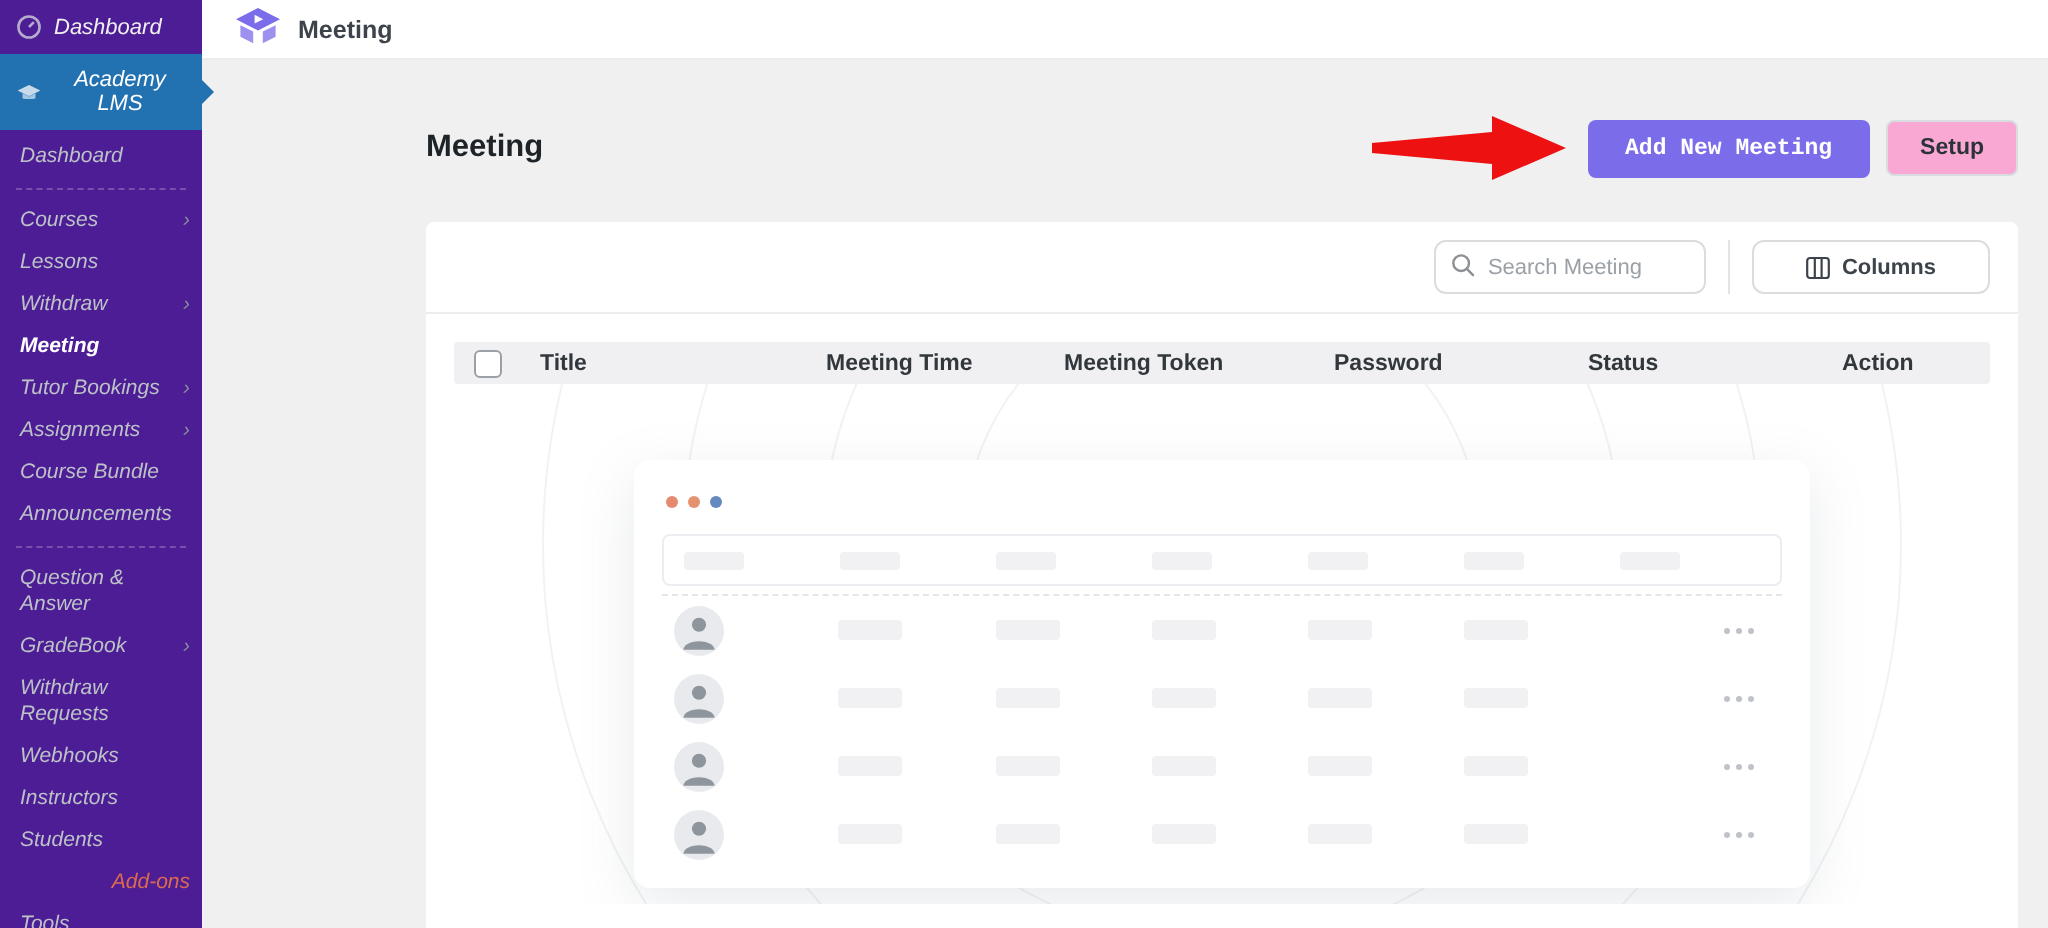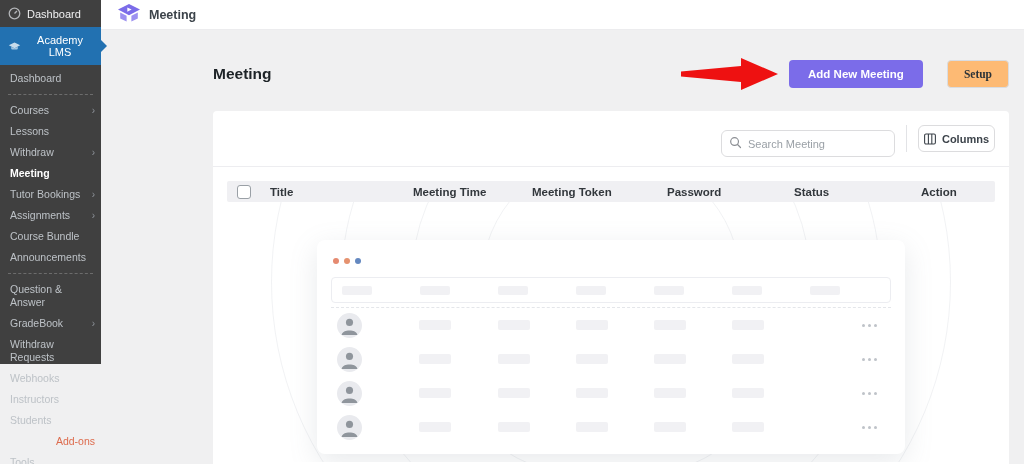--- a/index.html
+++ b/index.html
@@ -1,19 +1,19 @@
 <!DOCTYPE html>
 <html><head>
 <meta charset="utf-8">
 <style>
   * { margin:0; padding:0; box-sizing:border-box; }
   html,body { width:1024px; height:464px; overflow:hidden; font-family:"Liberation Sans", sans-serif; background:#f0f0f1; }
 
   
-  .sidebar { position:absolute; left:0; top:0; width:101px; height:364px; background:#404040; color:#f0f0f1; z-index:5; }
+  .sidebar { position:absolute; left:0; top:0; width:101px; height:464px; background:#4c1d95; color:#f0f0f1; z-index:5;font-style:italic; }
   .sb-top-item { display:flex; align-items:center; gap:6px; padding:7px 8px; font-size:11px; font-weight:400; color:#f0f0f1; cursor:pointer; }
   .sb-top-item .sb-ico { width:13px; height:13px; flex:0 0 13px; opacity:.75; }
   .sb-active-parent { position:relative; background:#2271b1; color:#fff; }
   .sb-active-parent .arrow { position:absolute; right:-6px; top:50%; transform:translateY(-50%); width:0; height:0;
       border-top:6px solid transparent; border-bottom:6px solid transparent; border-left:6px solid #2271b1; }
   .sb-sub { padding-top:3px; }
   .sb-item { display:flex; align-items:center; justify-content:space-between; padding:4px 6px 4px 10px; font-size:10.5px;
       color:#bdc2c7; line-height:13px; cursor:pointer; }
   .sb-item.active { color:#fff; font-weight:bold; }
   .sb-item.highlight { color:#dd6b4d;justify-content:flex-end; }
@@ -26,33 +26,33 @@
   .topbar .logo { width:24px; height:21px; }
   .topbar .tb-title { font-size:12.5px; font-weight:600; color:#3c434a; }
 
   
   .main { position:absolute; left:101px; top:30px; right:0; bottom:0; background:#f0f0f1; padding:26px 15px 0 112px; }
   .page-head { display:flex; align-items:center; justify-content:space-between; height:36px; }
   .page-title { font-size:15.5px; font-weight:700; color:#1d2327; }
   .head-right { display:flex; align-items:center; }
   .annot-arrow { width:100px; height:38px; margin-right:8px; }
   .btn { font-family:"Liberation Sans", sans-serif; font-size:11.5px; font-weight:700; border-radius:4px; cursor:pointer; }
-  .btn-primary { background:#7b6ce9; color:#fff; border:none; padding:8px 19px; }
-  .btn-secondary { background:#fdba74; color:#2c3338; border:1px solid #d9dce1; padding:7px 16px; margin-left:24px;font-family:Liberation Serif, serif; }
+  .btn-primary { background:#7b6ce9; color:#fff; border:none; padding:8px 19px;font-family:Liberation Mono, monospace; }
+  .btn-secondary { background:#f9a8d4; color:#2c3338; border:1px solid #d9dce1; padding:7px 16px; margin-left:8px; }
 
   
   .card { margin-top:19px; background:#fff; border-radius:4px; height:390px; overflow:hidden; }
   .toolbar { display:flex; align-items:center; justify-content:flex-end; padding:9px 14px; border-bottom:1px solid #ededf0; }
-  .search-box { position:relative; width:174px;margin-top:10px; }
+  .search-box { position:relative; width:136px; }
   .search-box input { width:100%; height:27px; border:1px solid #dcdcde; border-radius:6px; padding:0 8px 0 26px;
       font-size:11px; color:#3c434a; font-family:"Liberation Sans", sans-serif; outline:none; background:#fff; }
   .search-box input::placeholder { color:#9aa0a6; }
   .search-ico { position:absolute; left:8px; top:6px; width:13px; height:13px; }
   .tb-divider { width:1px; height:27px; background:#e2e3e6; margin:0 11px; }
-  .btn-columns { display:flex; align-items:center; gap:6px; height:27px; padding:0 5px; background:#fff;
+  .btn-columns { display:flex; align-items:center; gap:6px; height:27px; padding:0 26px; background:#fff;
       border:1px solid #dcdcde; border-radius:6px; font-size:11px; font-weight:600; color:#3c434a; cursor:pointer; }
   .btn-columns svg { width:12px; height:12px; }
 
   .table-wrap { padding:14px 14px 0 14px; }
   .thead { display:grid; grid-template-columns:33px 143px 119px 135px 127px 127px 1fr; align-items:center;
       background:#f0f0f3; height:21px; padding:0 10px; border-radius:2px; }
   .th { font-size:11.5px; font-weight:700; color:#32373c; }
   .cb { width:14px; height:14px; border:1px solid #9aa0a6; border-radius:3px; background:#fff; cursor:pointer; }
 
   .tbody { position:relative; height:260px; overflow:hidden; }

